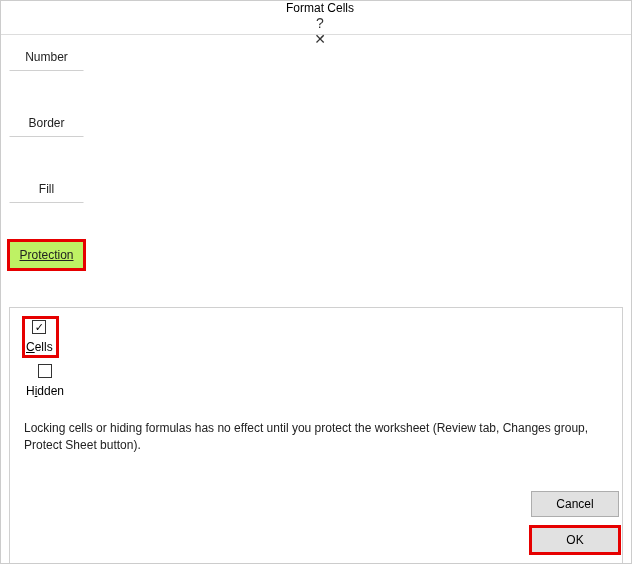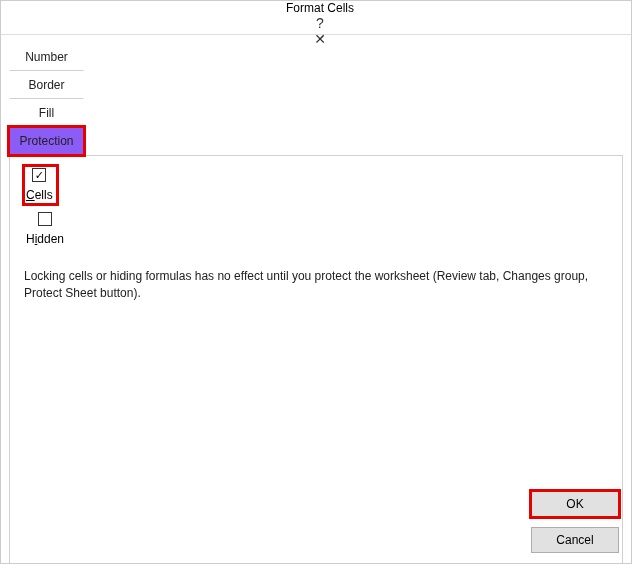--- a/index.html
+++ b/index.html
@@ -33,38 +33,40 @@
     align-items: center;
     justify-content: center;
     font-size: 14px;
     color: #333;
     cursor: pointer;
   }
   .tabstrip {
     display: flex;
     margin: 8px 8px 0 8px;
     position: relative;
+    gap: 38px;
   }
   .tab {
     padding: 6px 0;
     width: 75px;
     text-align: center;
     background: #fff;
     border: 1px solid transparent;
     border-bottom: 1px solid #d0d0d0;
     cursor: pointer;
     font-size: 12px;
     color: #222;
   }
   .tab.active {
     border: 1px solid #d0d0d0;
     border-bottom: 1px solid #fff;
-    background: #8b5cf6;
+    background: #bef264;
     position: relative;
     z-index: 2;
+    text-decoration: underline;
   }
   .tabstrip-fill {
     flex: 1;
     border-bottom: 1px solid #d0d0d0;
   }
   .highlight-red {
     outline: 3px solid #e60000;
     outline-offset: -1px;
   }
   .pane {
@@ -155,15 +157,15 @@
     <span class="underline-first">Cells</span>
   </div>
   <div class="check-row">
     <div class="checkbox"></div>
     <span>H<u>i</u>dden</span>
   </div>
   <div class="desc">Locking cells or hiding formulas has no effect until you protect the worksheet (Review tab, Changes group, Protect Sheet button).</div>
 </div>
 
 <div class="button-row">
+  <div class="btn">Cancel</div>
   <div class="btn default highlight-red">OK</div>
-  <div class="btn">Cancel</div>
 </div>
 
 </body></html>

